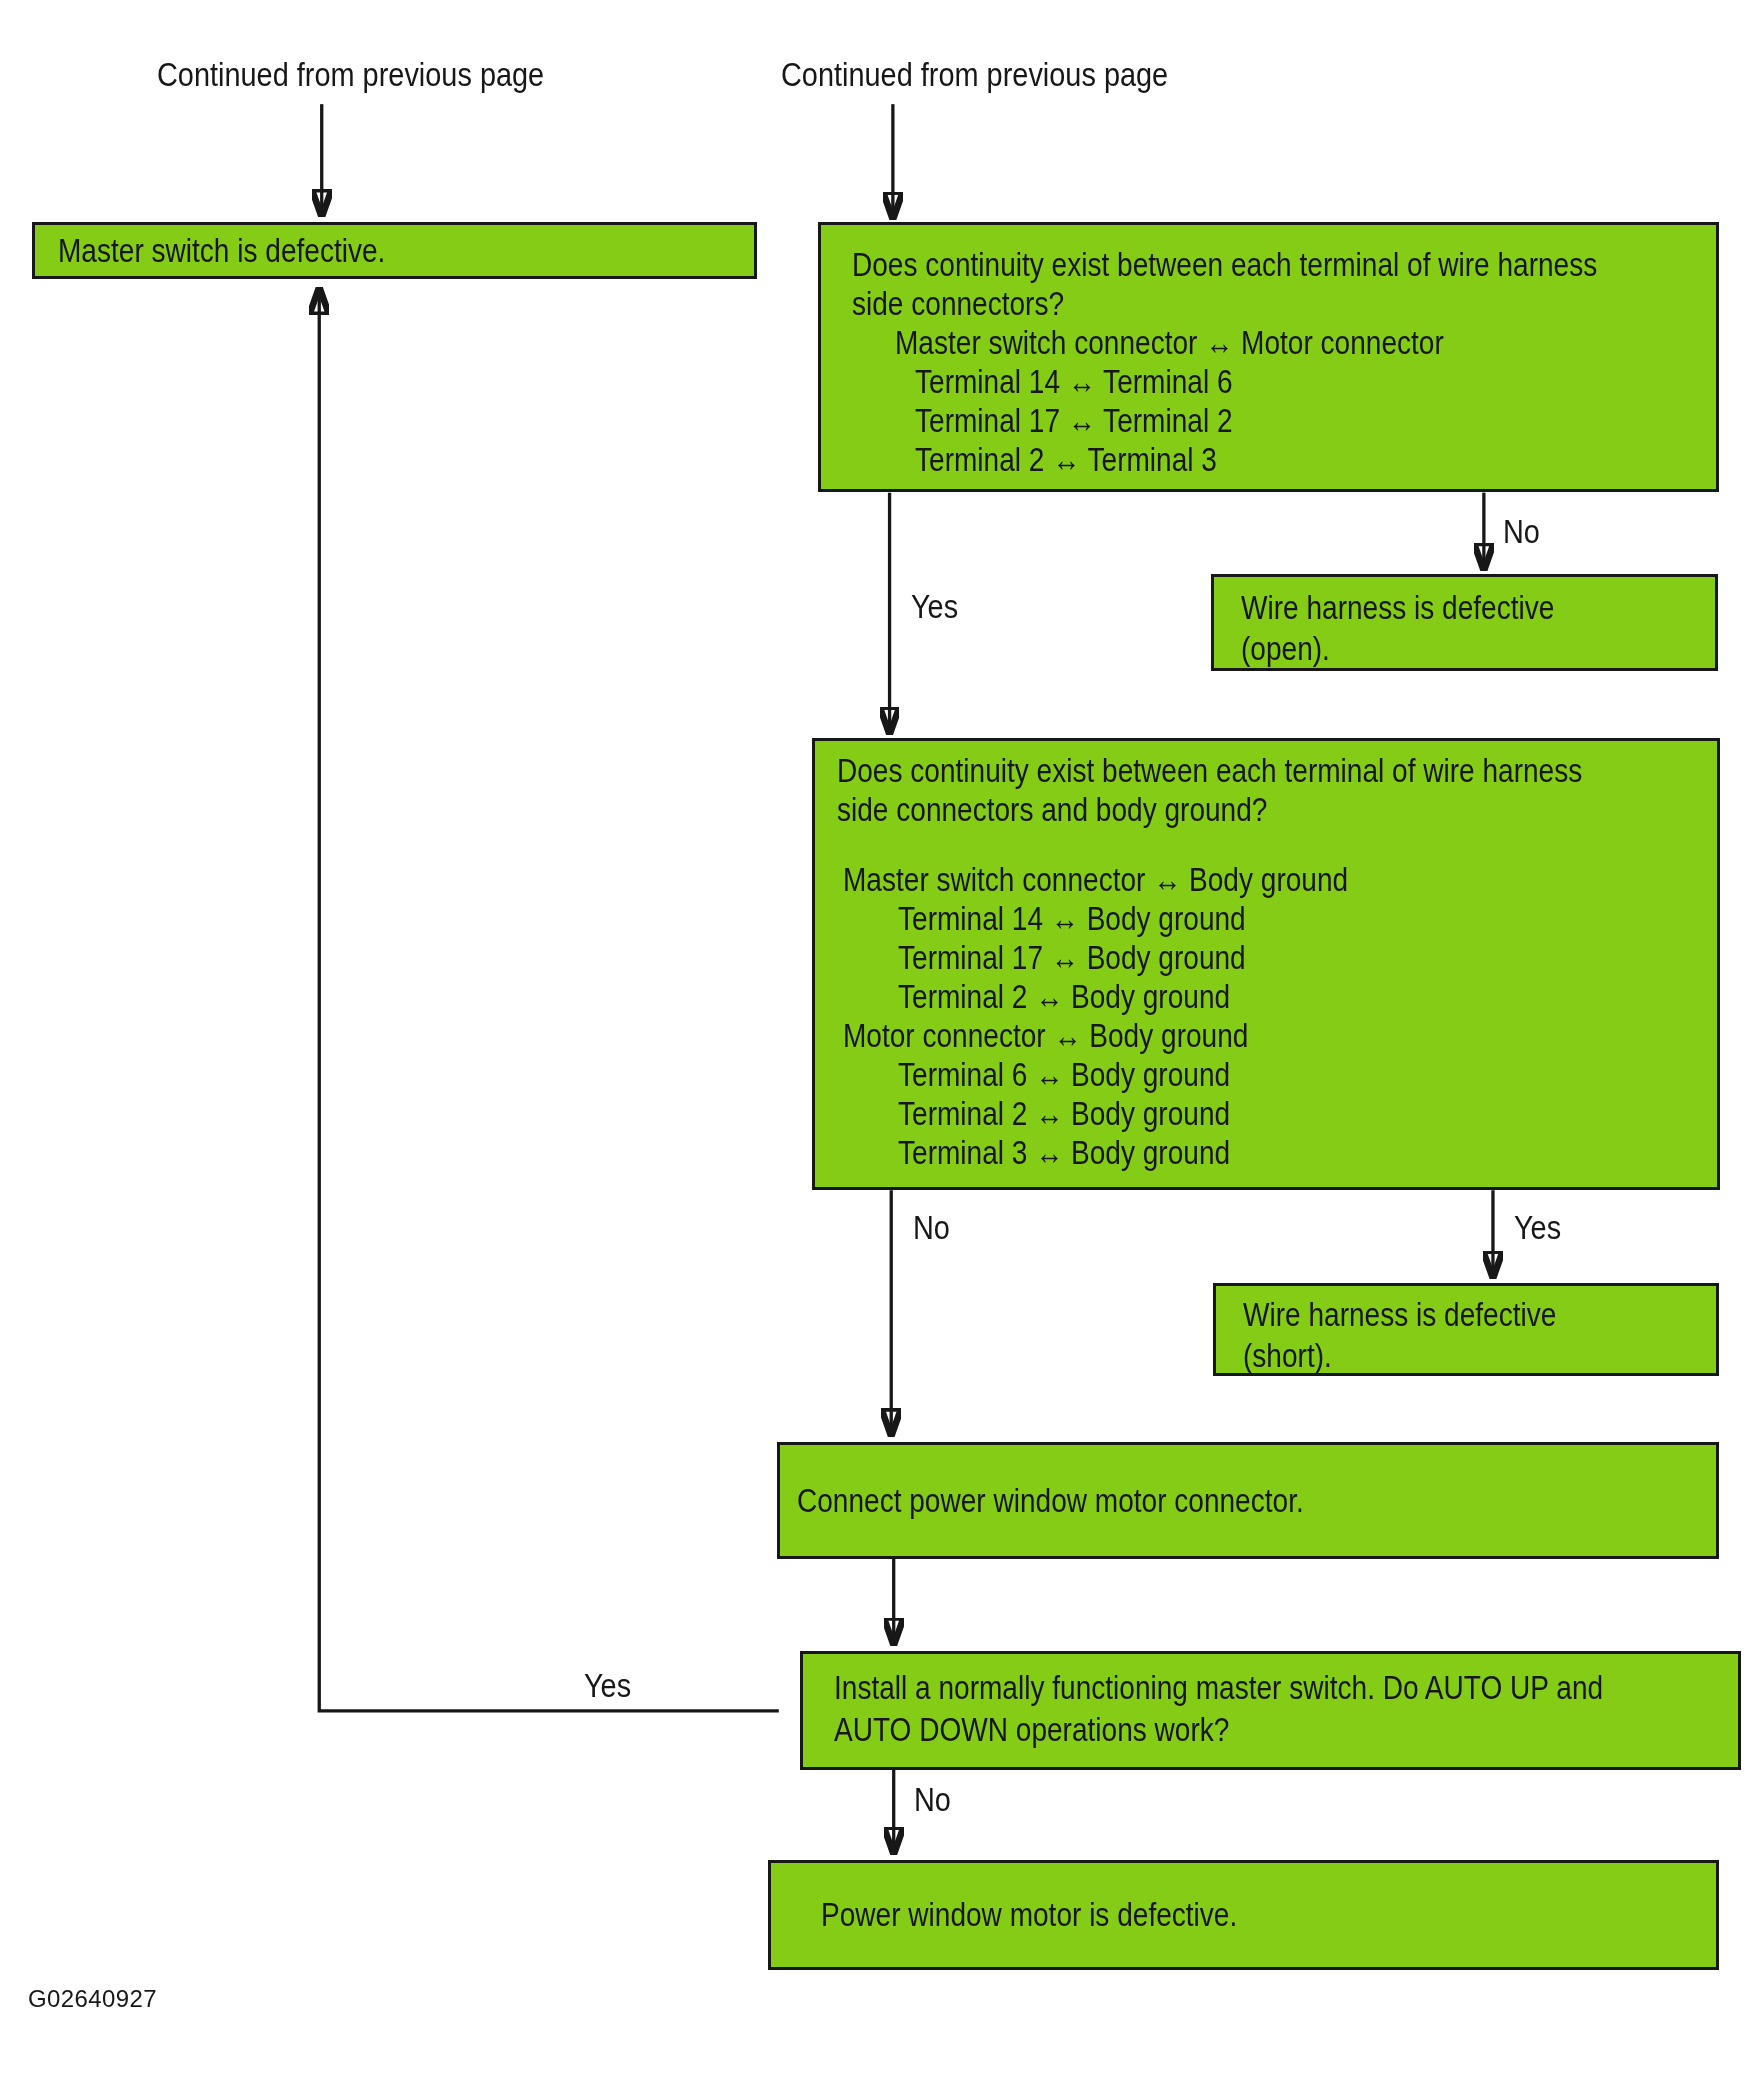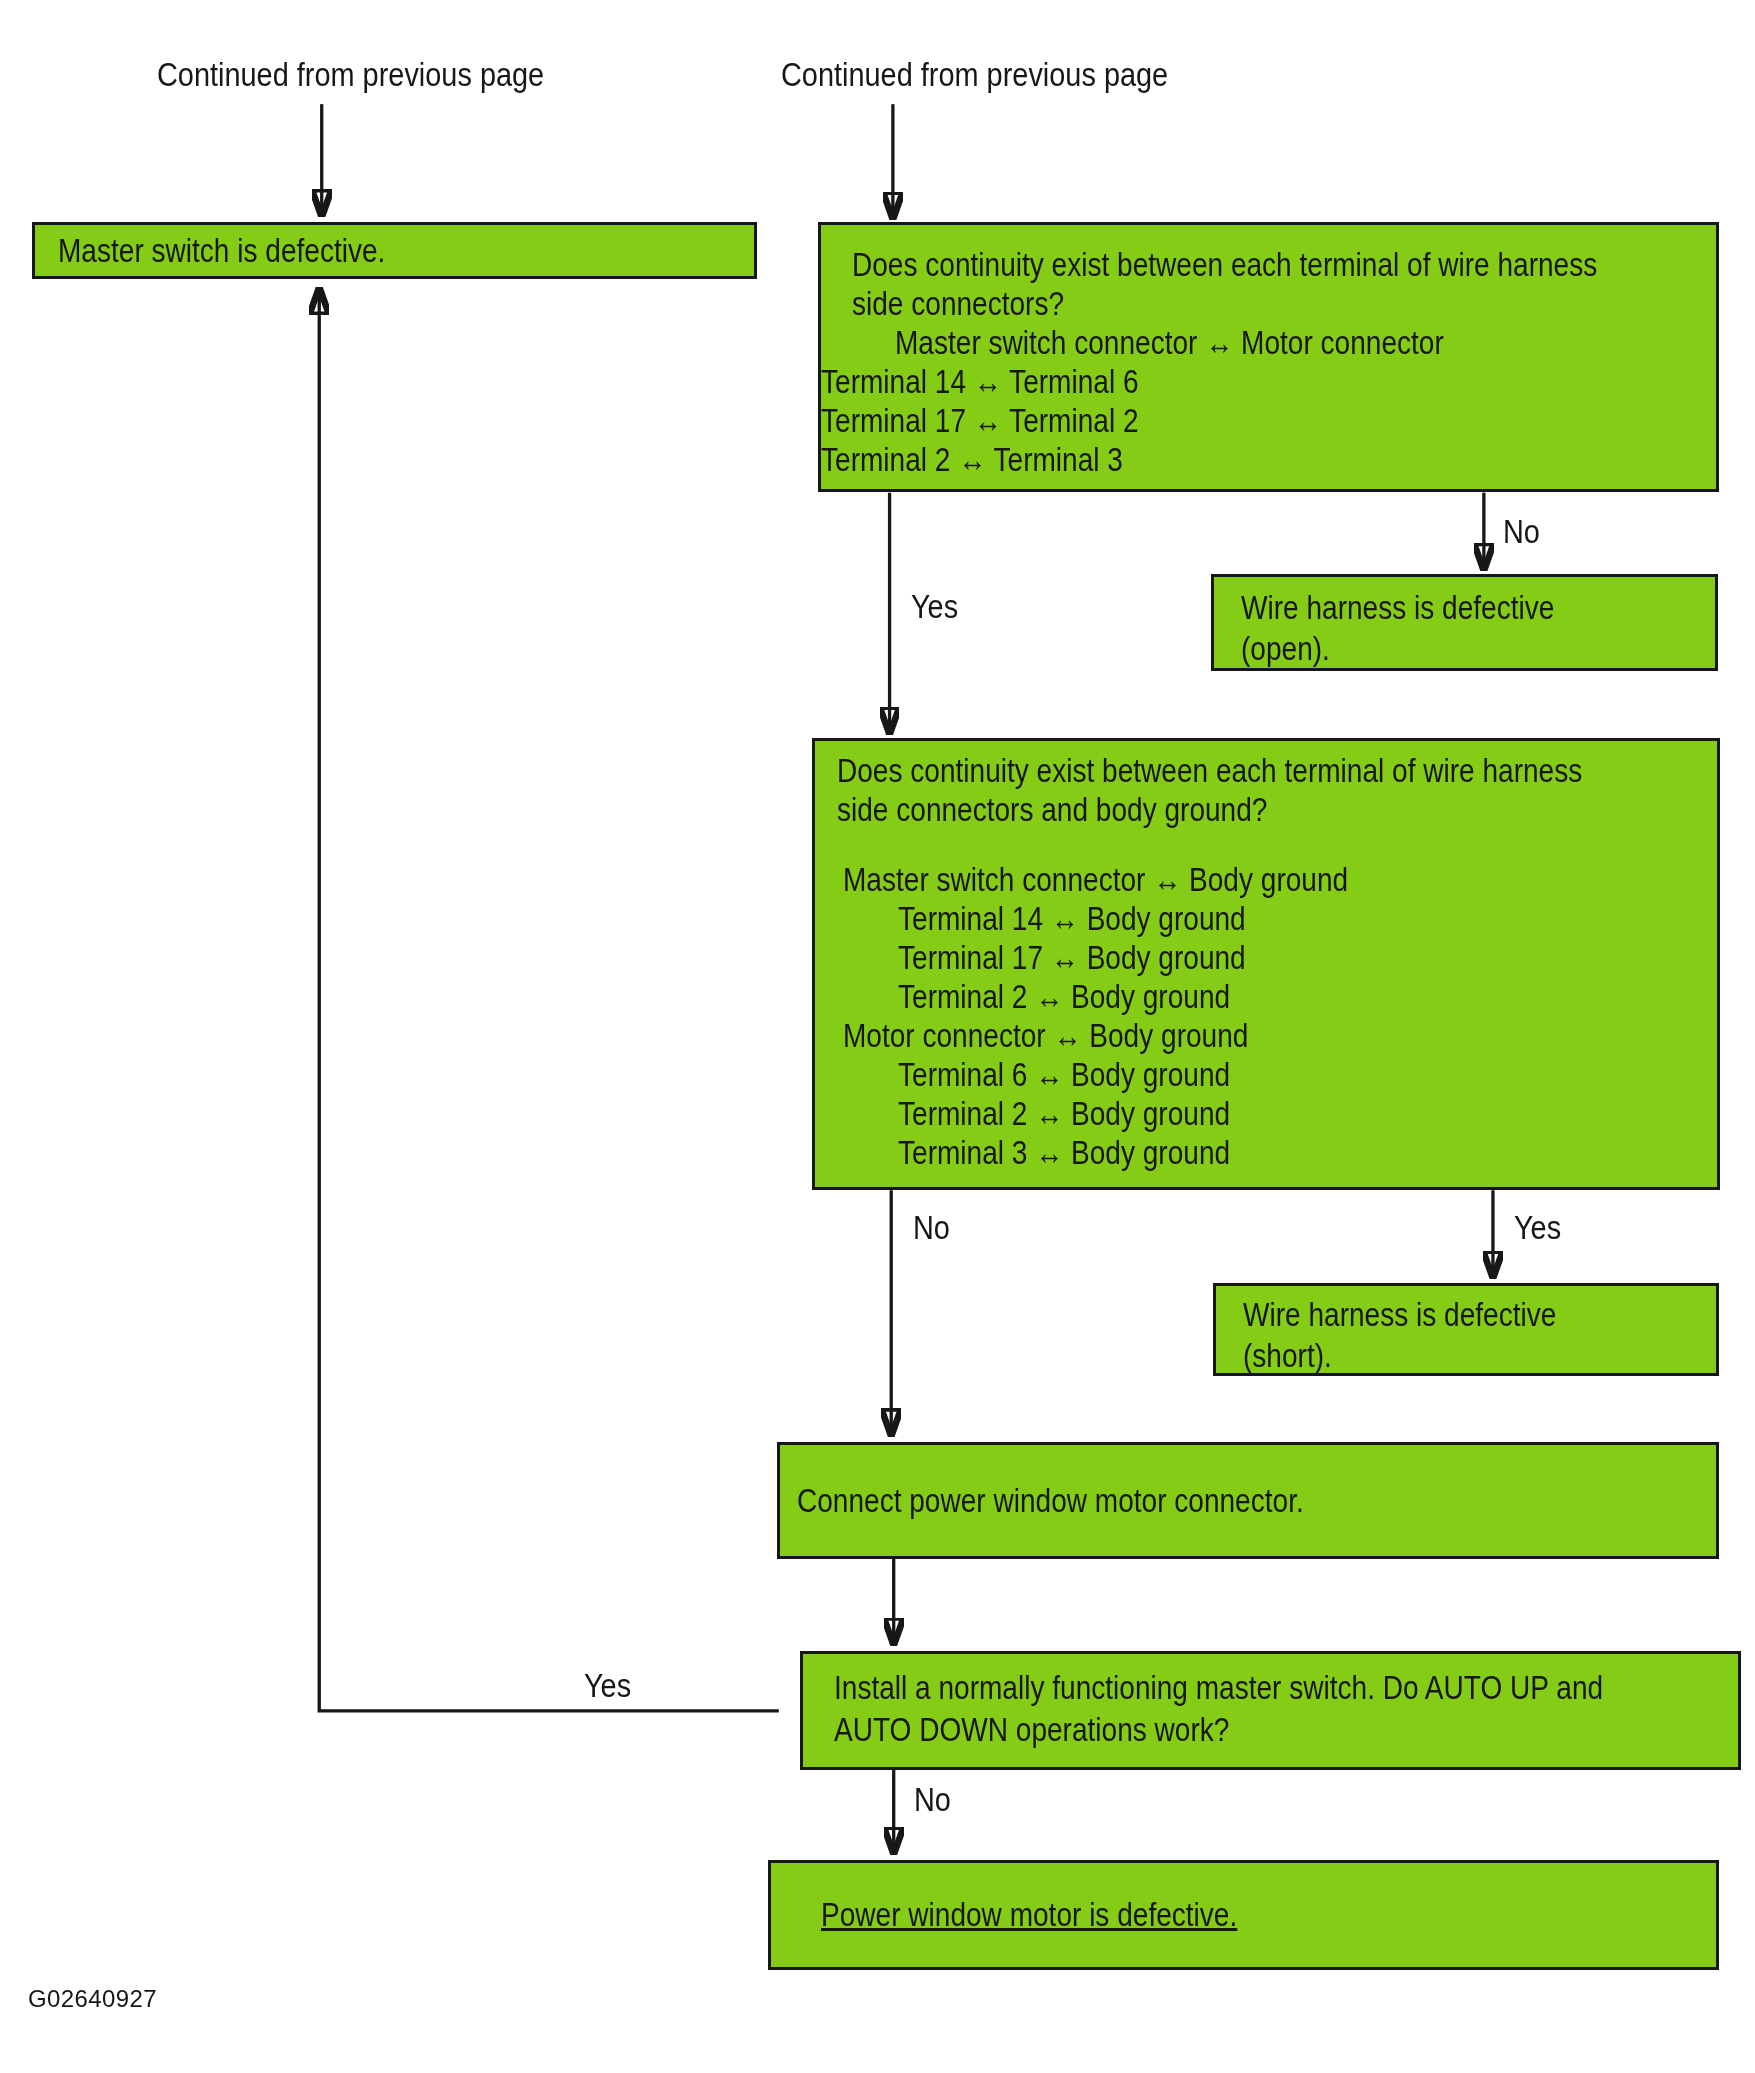--- a/index.html
+++ b/index.html
@@ -61,21 +61,21 @@
     position: absolute;
     font-size: 24px;
     letter-spacing: 0.4px;
   }
   .spacer { height: 31px; }
 
   
   #box-r1 { padding-top: 20px; }
   #box-r1 .ind0 { padding-left: 31px; }
   #box-r1 .ind1 { padding-left: 74px; }
-  #box-r1 .ind2 { }
+  #box-r1 .ind2 { padding-left: 94px; }
 
   #box-r2 { padding-top: 10px; }
   #box-r2 .ind0 { padding-left: 21.5px; }
   #box-r2 .ind1 { padding-left: 28px; }
   #box-r2 .ind2 { padding-left: 83px; }
 
   #box-open  { padding: 10px 0 0 26.5px; }
   #box-short { padding: 8.3px 0 0 26.5px; }
   #box-install { padding: 13.2px 0 0 31px; }
   #box-l1 { padding-left: 23px; }
@@ -172,21 +172,21 @@
 
   <div id="box-install" class="box" style="left:779px; top:1651px; width:941px; height:119px;margin-left:21px;">
     <div class="row lh51"><span class="t">Install a normally functioning master switch. Do AUTO UP and</span></div>
     <div class="row lh51"><span class="t">AUTO DOWN operations work?</span></div>
   </div>
 
   <div class="lbl" style="left:914px; top:1780px;">
     <span class="t">No</span>
   </div>
 
-  <div id="box-power" class="box vcenter" style="left:768px; top:1860px; width:951px; height:110px;text-decoration:underline;">
+  <div id="box-power" class="box vcenter" style="left:768px; top:1860px; width:951px; height:110px;">
     <span class="t">Power window motor is defective.</span>
   </div>
 
   <div class="code" style="left:28px; top:1985px;">
     <span>G02640927</span>
   </div>
 
 </div>
 
 

